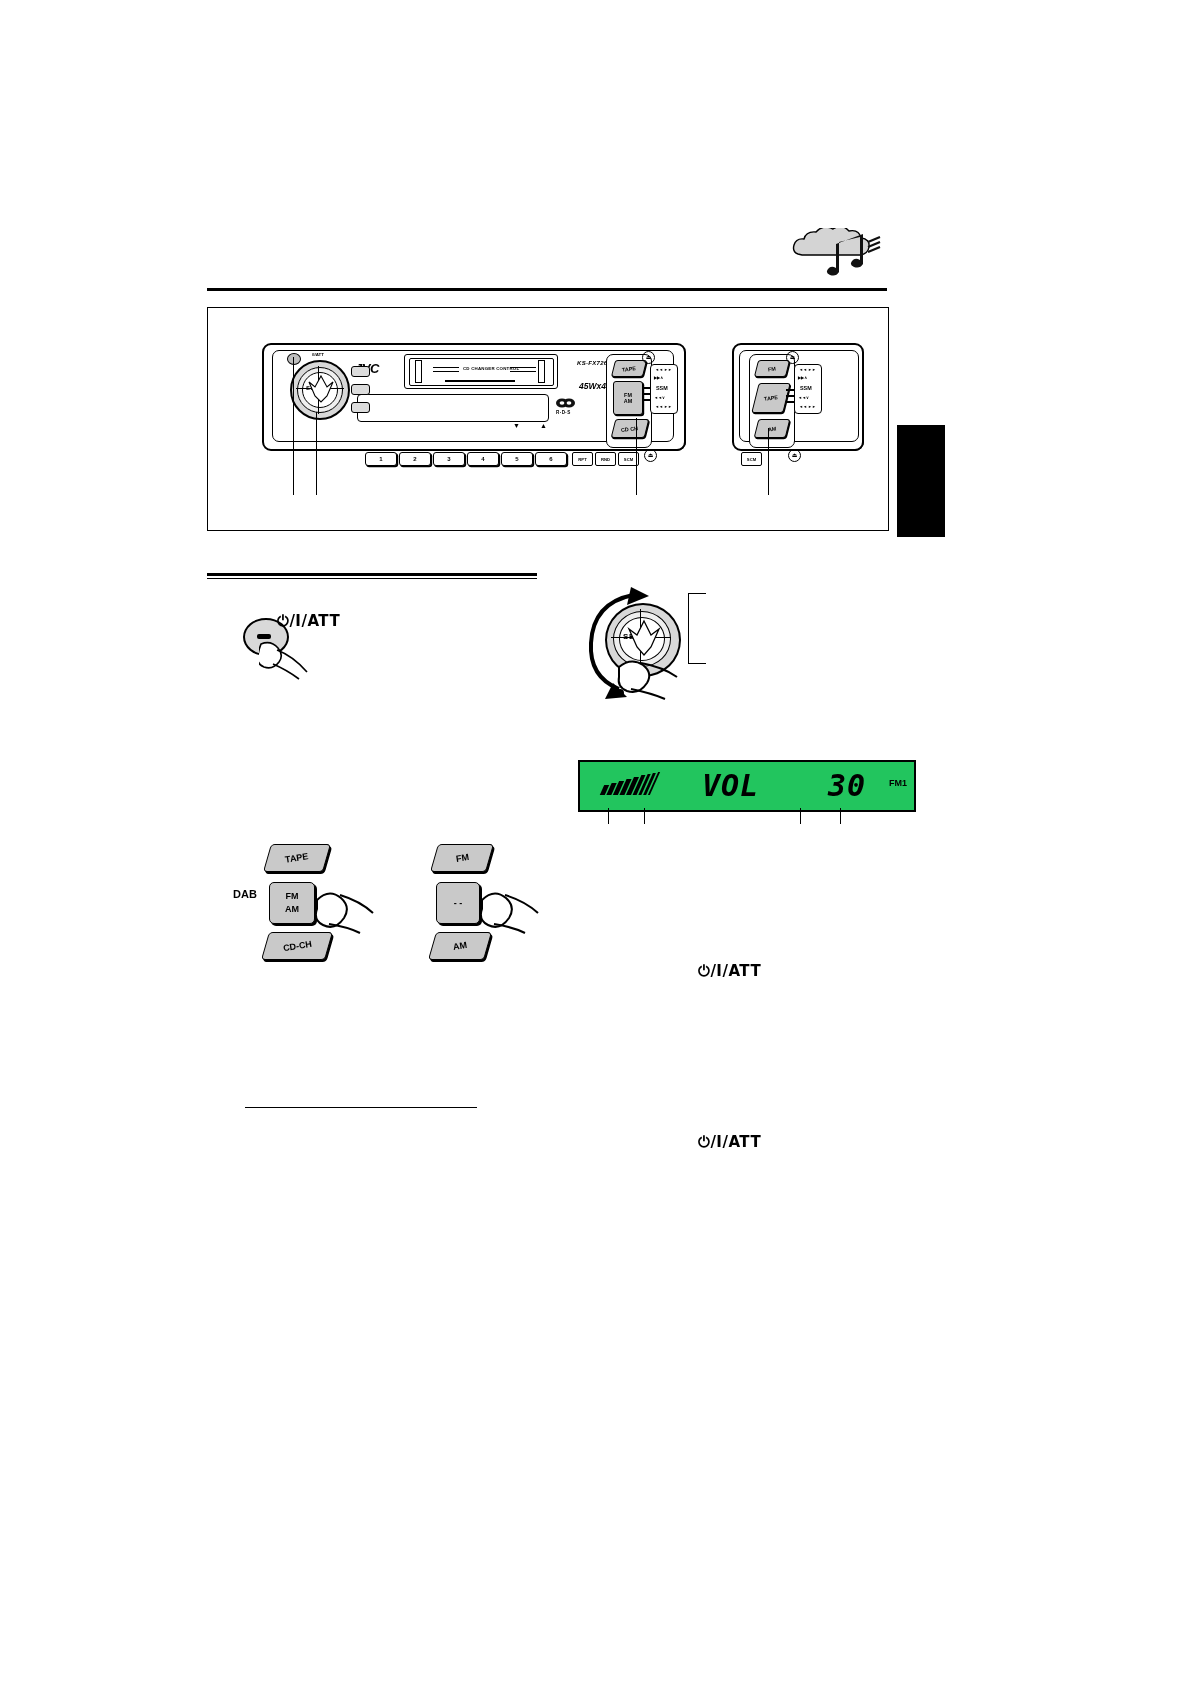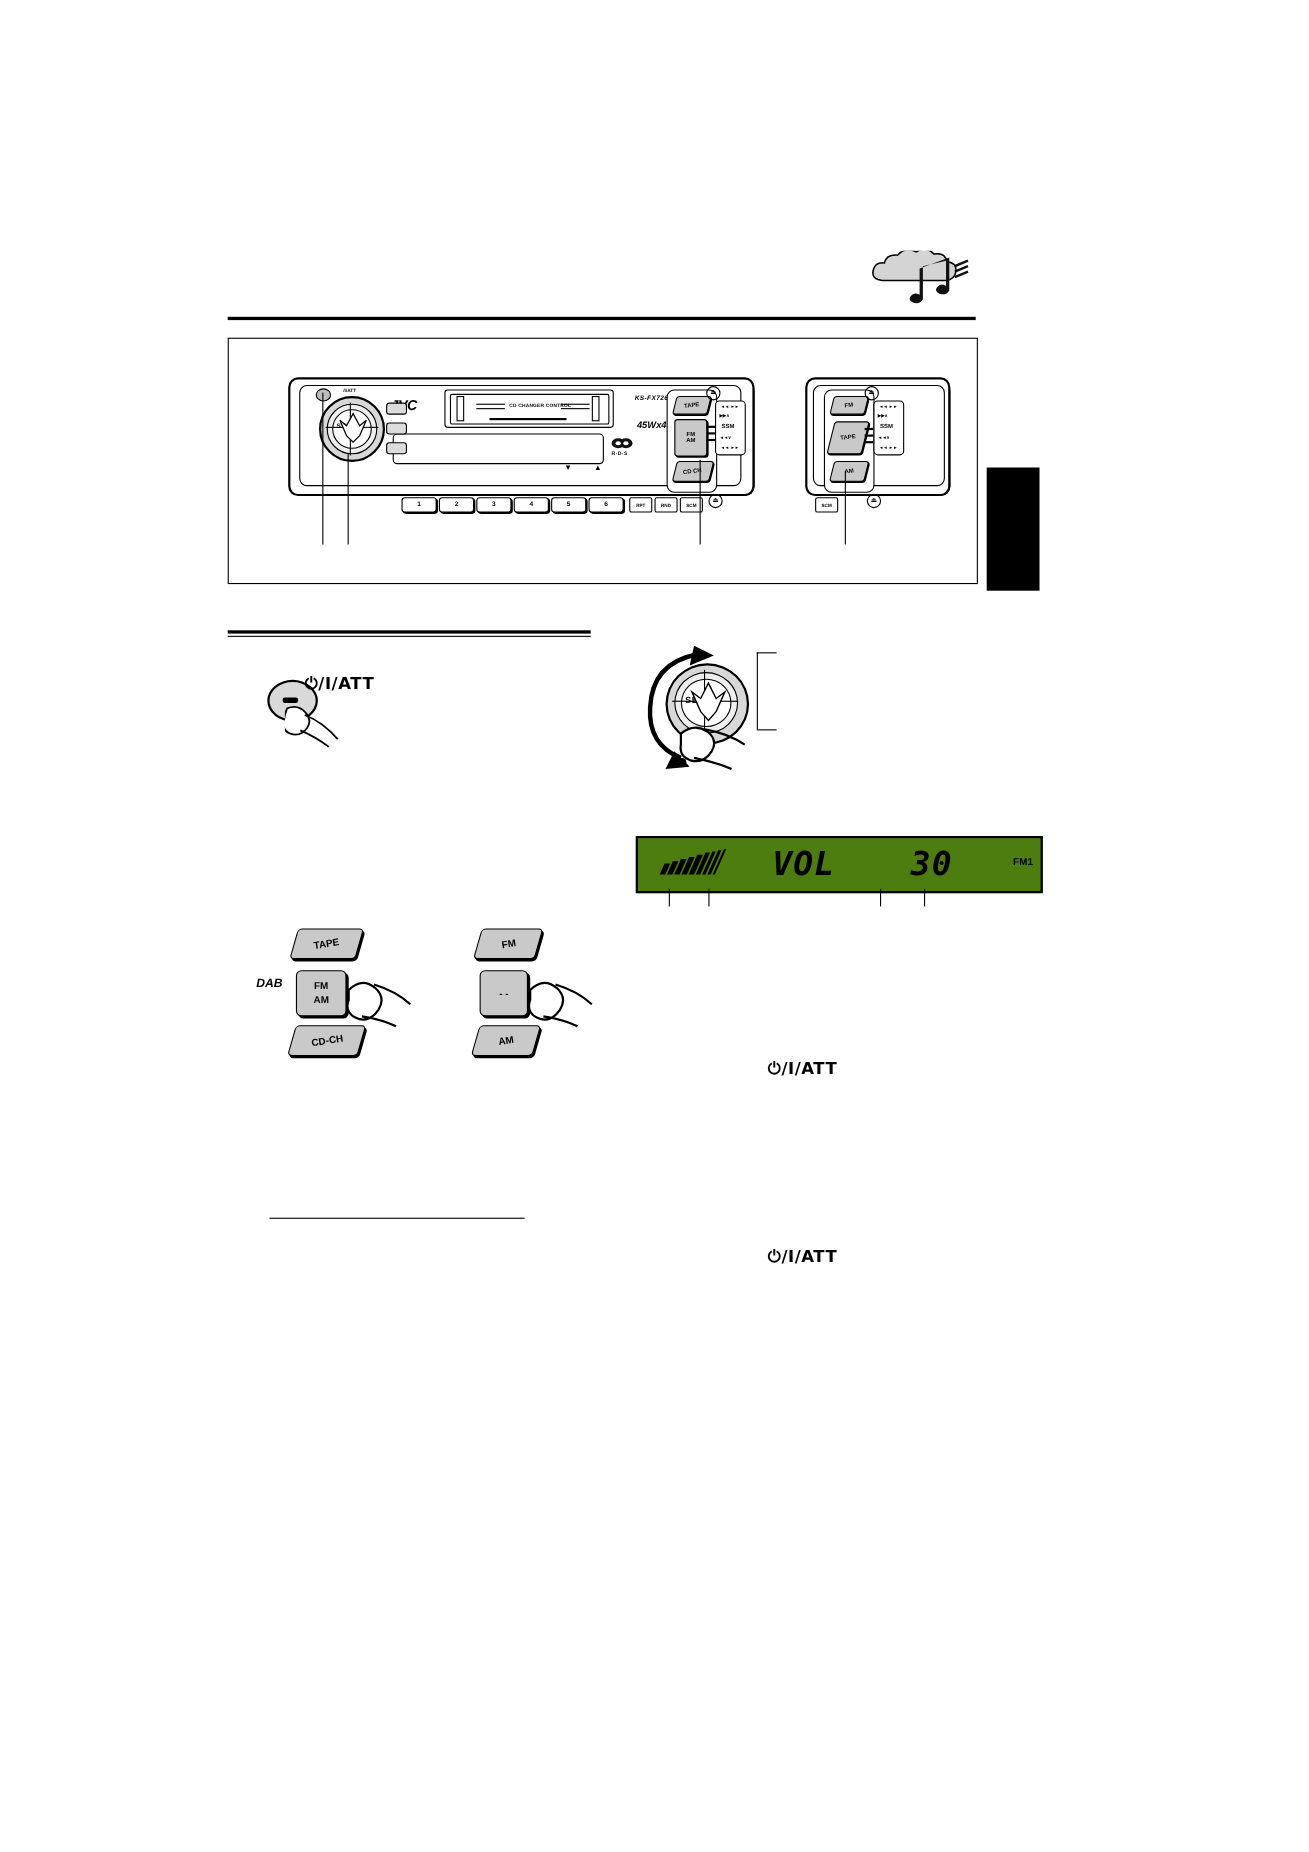--- a/index.html
+++ b/index.html
@@ -61,21 +61,21 @@
   
   #sec-rule{left:207px;top:573px;width:330px;height:0;border-top:3px solid #000;}
   #sec-rule2{left:207px;top:578px;width:330px;height:0;border-top:1px solid #000;}
 
   
   .pwr-knob{width:42px;height:34px;border:2px solid #000;border-radius:50%;background:#d9d9d9;}
   .pwr-dash{position:absolute;left:12px;top:14px;width:14px;height:5px;background:#000;border-radius:2px;}
   .pwr-label{font-size:13px;font-weight:bold;letter-spacing:.5px;font-family:"DejaVu Sans",sans-serif;}
 
   
-  #lcd{left:578px;top:760px;width:334px;height:48px;border:2.5px solid #000;background:#4d7c0f;padding-left:32px;}
+  #lcd{left:578px;top:760px;width:334px;height:48px;border:2.5px solid #000;background:#22c55e;}
   .lcd-txt{font-family:"DejaVu Sans Mono",monospace;font-weight:bold;font-style:italic;}
   #lcd-vol{position:absolute;left:122px;top:6px;font-size:30px;letter-spacing:1px;}
   #lcd-num{position:absolute;left:248px;top:6px;font-size:30px;letter-spacing:1px;}
   #lcd-band{position:absolute;right:7px;top:16px;font-size:9px;font-weight:bold;font-style:normal;font-family:"Liberation Sans",sans-serif;}
 
   
   .eqwrap{position:absolute;left:22px;top:9px;width:64px;height:30px;}
   .eqbar{position:absolute;background:#000;transform:skewX(-24deg);}
 
   
@@ -314,21 +314,21 @@
     <div class="abs ill-btn ill-slant" style="left:12px;top:4px;width:58px;height:26px;">
       <span>TAPE</span>
     </div>
     <div class="abs ill-btn" style="left:14px;top:42px;width:44px;height:40px;border-radius:5px;flex-direction:column;line-height:13px;">
       <div>FM</div>
         <div>AM</div>
     </div>
     <div class="abs ill-btn ill-slant" style="left:10px;top:92px;width:62px;height:26px;">
       <span>CD-CH</span>
     </div>
-    <div class="abs lbl" style="left:-22px;top:48px;font-size:11px;font-style:italic;">DAB</div>
+    <div class="abs lbl" style="left:-22px;top:48px;font-size:11px;">DAB</div>
 
     <svg class="abs" style="left:58px;top:46px;" width="70" height="50" viewBox="0 0 70 50">
       <path d="M4 14 q12 -12 24 -2 q10 9 3 20 q-9 13 -21 7 q-10 -5 -6 -16 Z" fill="#fff" stroke="#000" stroke-width="2"></path>
       <path d="M27 9 q20 6 33 18" fill="none" stroke="#000" stroke-width="2"></path>
       <path d="M16 38 q19 3 31 9" fill="none" stroke="#000" stroke-width="2"></path>
     </svg>
   </div>
 
   <div class="abs" style="left:420px;top:840px;width:120px;height:120px;">
     <div class="abs ill-btn ill-slant" style="left:14px;top:4px;width:54px;height:26px;">

